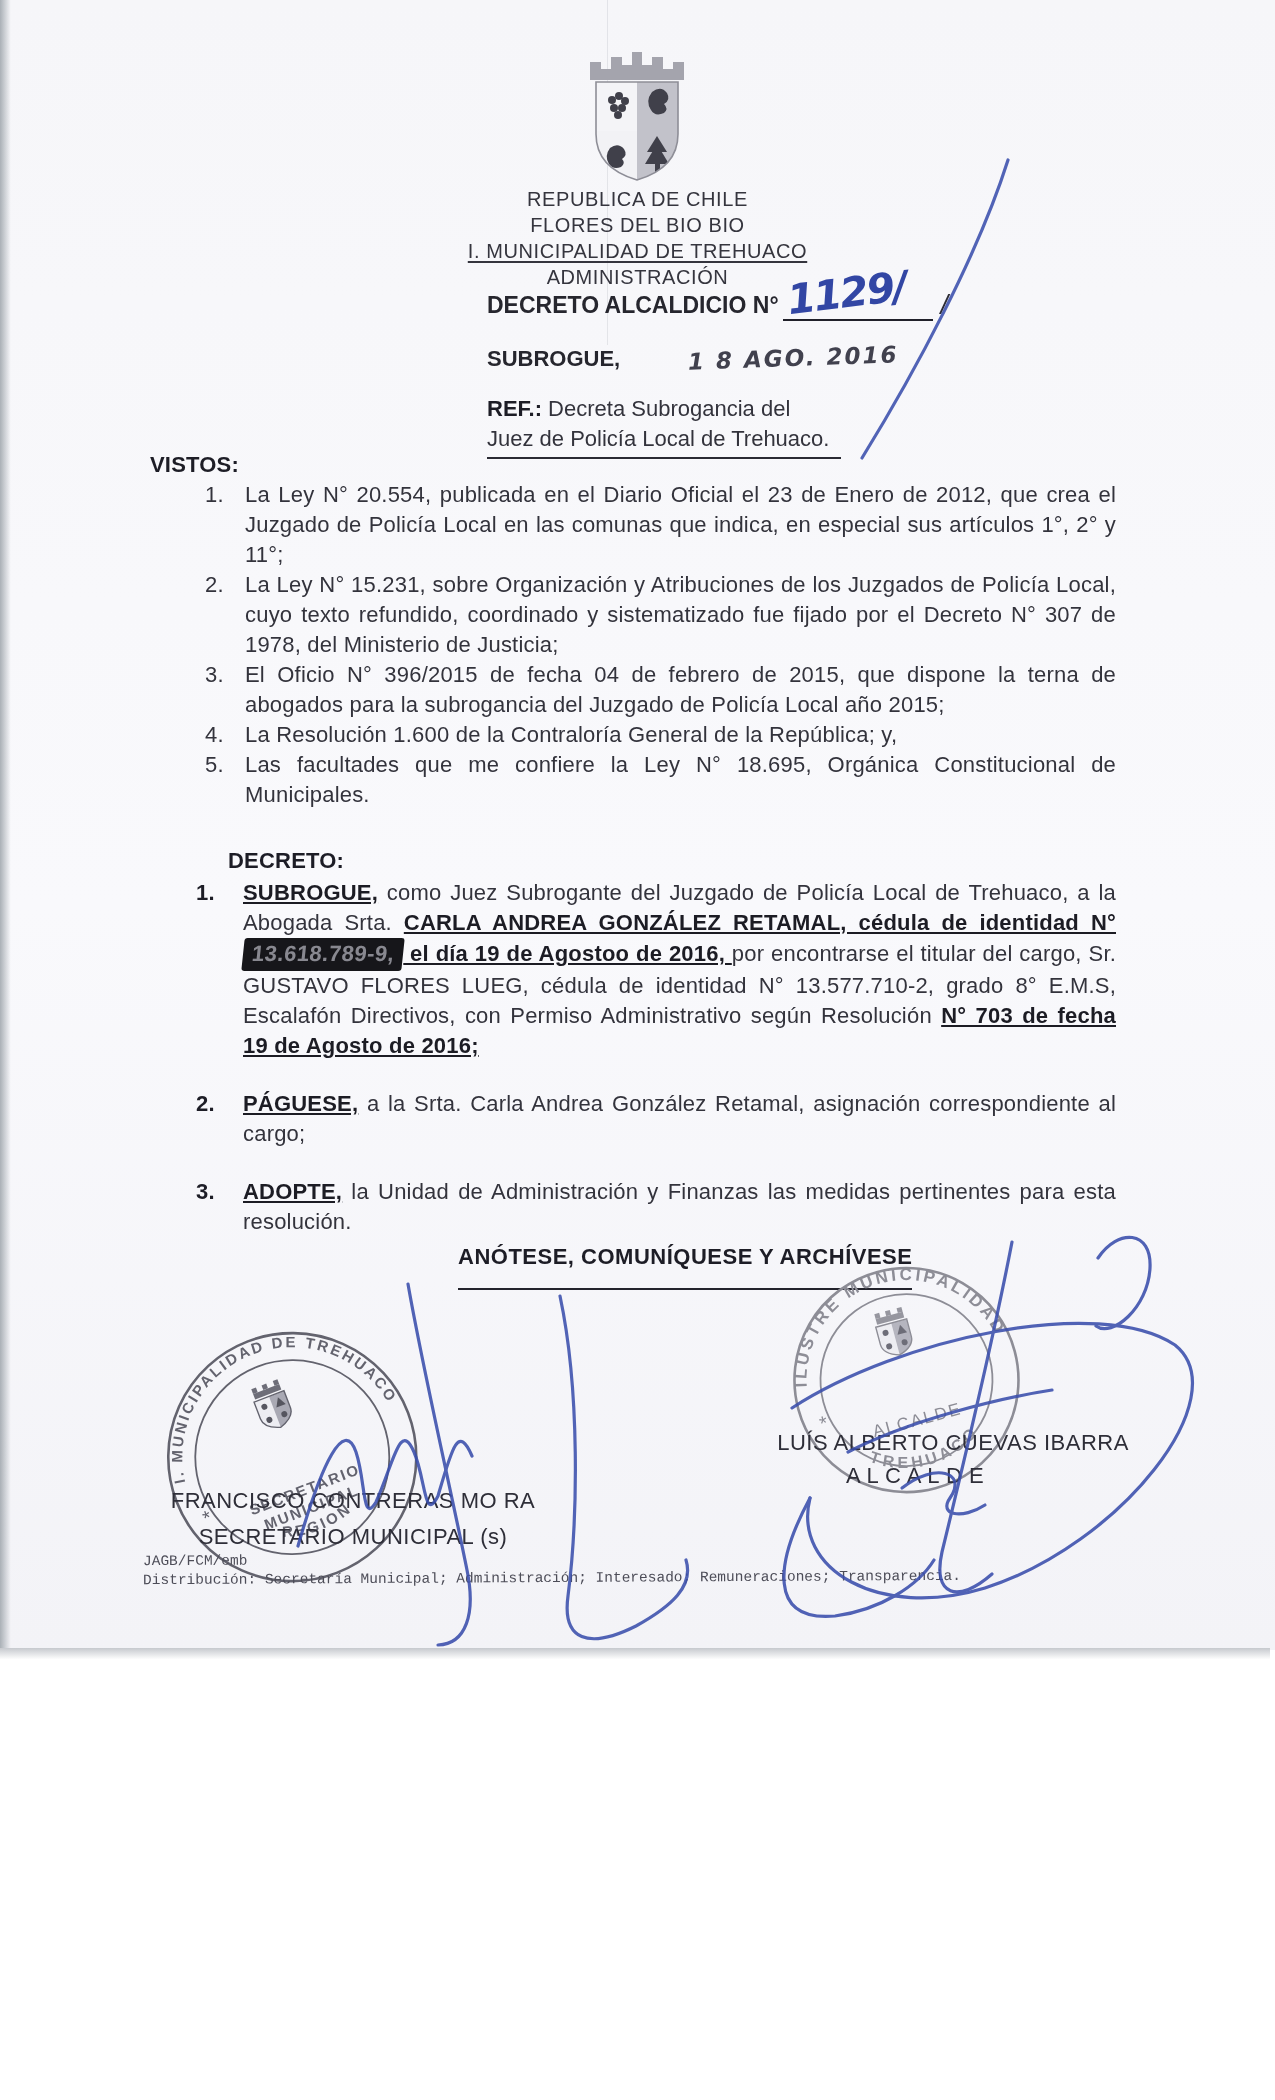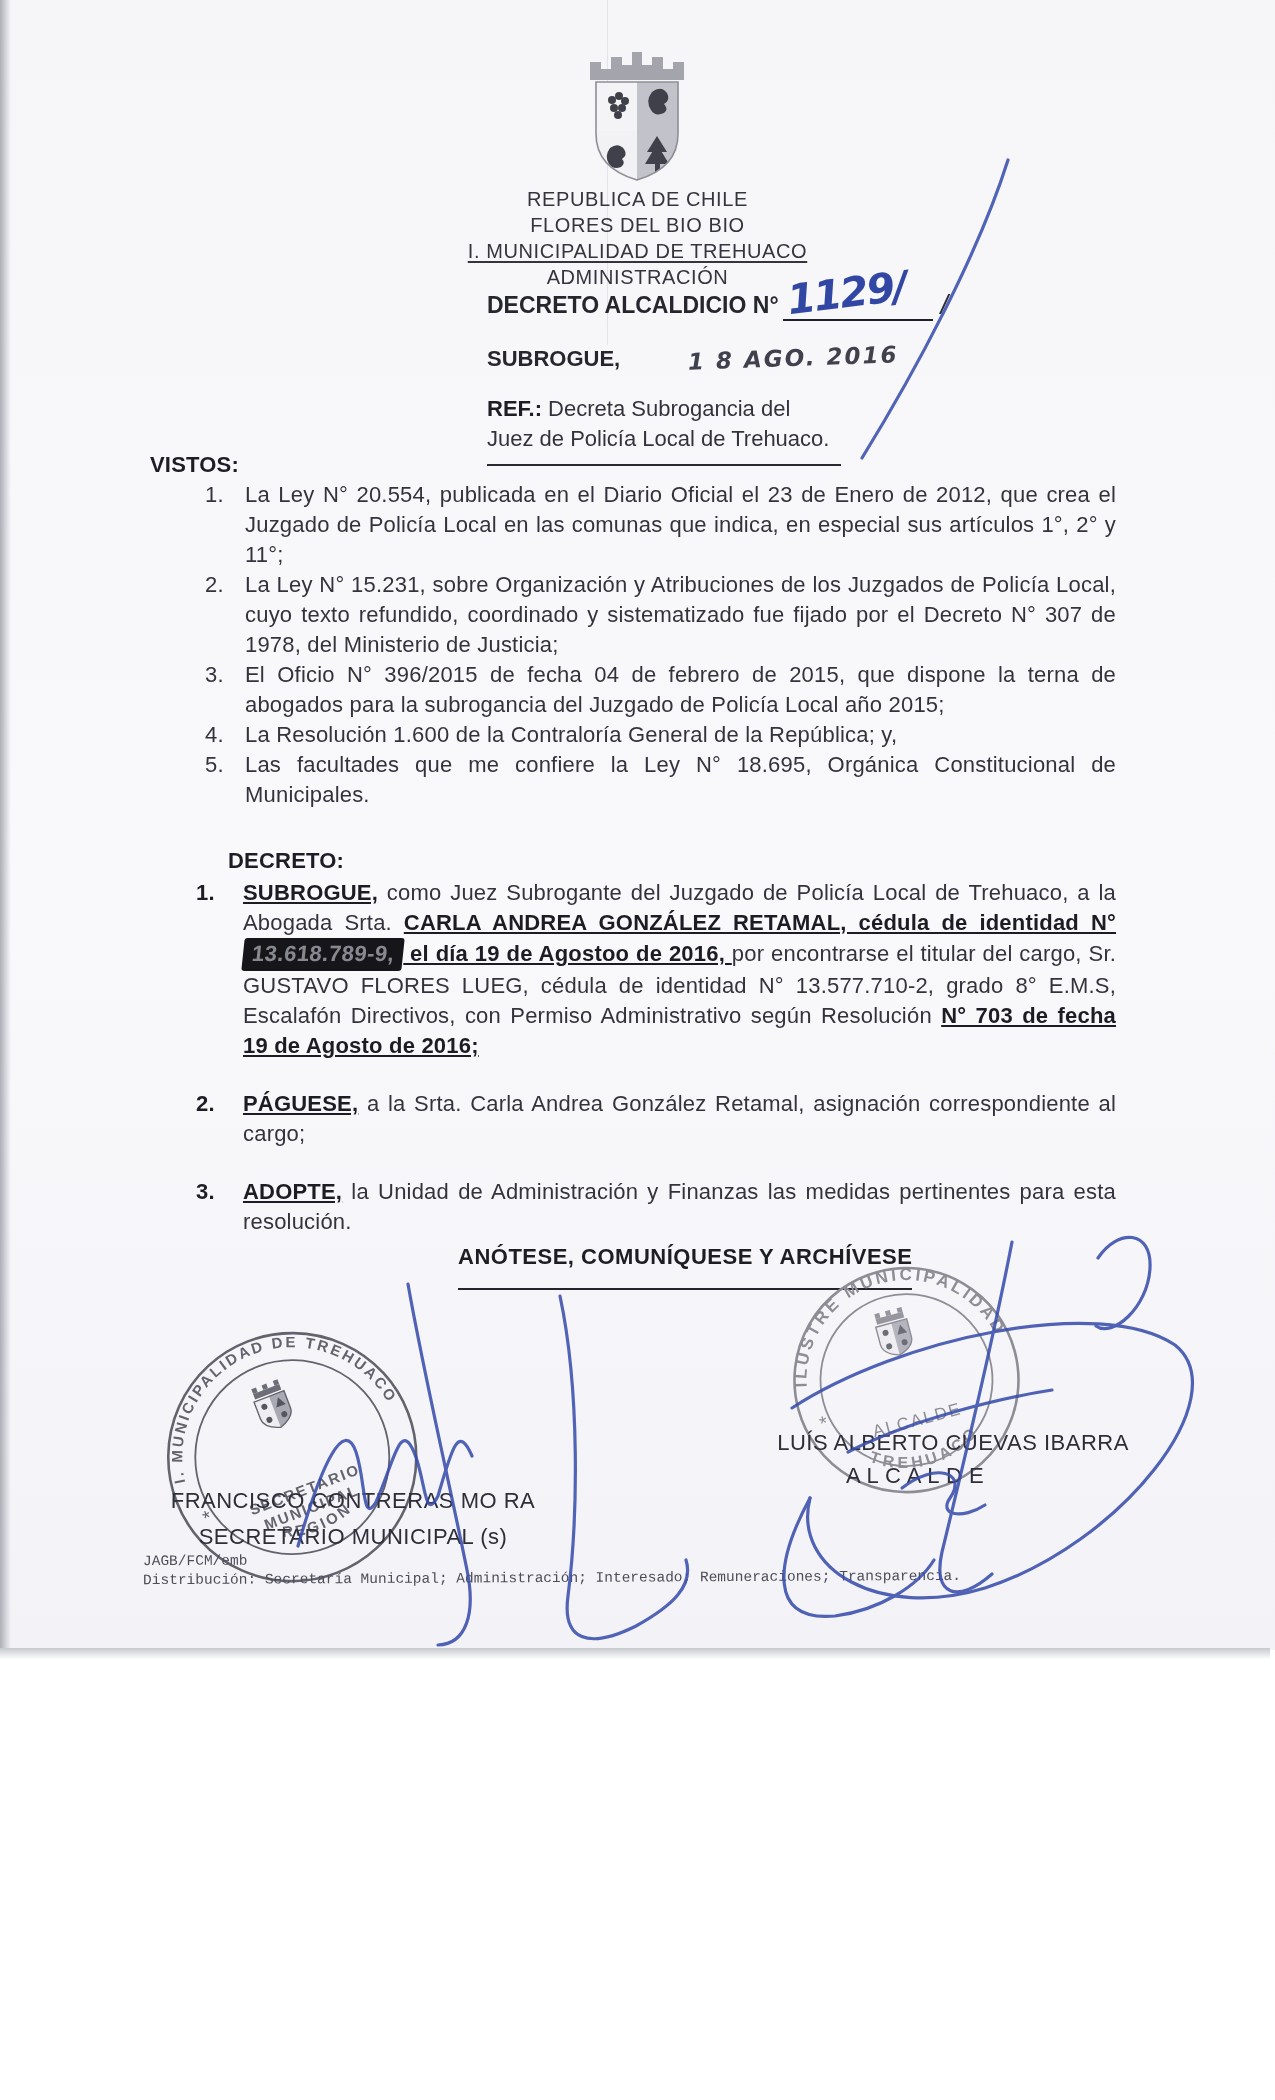--- a/index.html
+++ b/index.html
@@ -26,21 +26,21 @@
             border-bottom:2.5px solid #20202a;margin-left:4px;}
   .hand-num{position:absolute;left:4px;top:-22px;font-family:"DejaVu Sans",sans-serif;
             font-style:italic;font-weight:bold;font-size:41px;color:#3246a4;
             transform:rotate(-7deg);letter-spacing:-2px;white-space:nowrap;}
   .num-suffix{font-style:italic;font-weight:normal;font-size:27px;color:#2c2c35;margin-left:8px;}
   .dcity{margin-top:24px;font-size:22px;font-weight:bold;}
   .date-stamp{display:inline-block;margin-left:62px;font-family:"DejaVu Sans",sans-serif;
               font-style:italic;font-weight:bold;font-size:23px;letter-spacing:2px;
               color:#41414e;transform:rotate(-2deg);}
   .dref{margin-top:22px;width:354px;font-size:22px;line-height:30px;color:#33333c;
-        border-bottom:2px solid #2a2a33;padding-bottom:10px;}
+        border-bottom:2px solid #2a2a33;padding-bottom:3px;}
   .dref b{color:#1d1d26;}
 
   
   .vistos{position:absolute;left:150px;top:450px;width:966px;color:#33333c;
           font-size:22px;line-height:30px;letter-spacing:0.2px;}
   .sec-h{font-weight:bold;color:#1d1d26;font-size:22px;}
   .olist{margin-top:0;}
   .orow{display:flex;padding-left:55px;}
   .orow .n{width:40px;flex:none;}
   .orow .t{flex:1;text-align:justify;}

